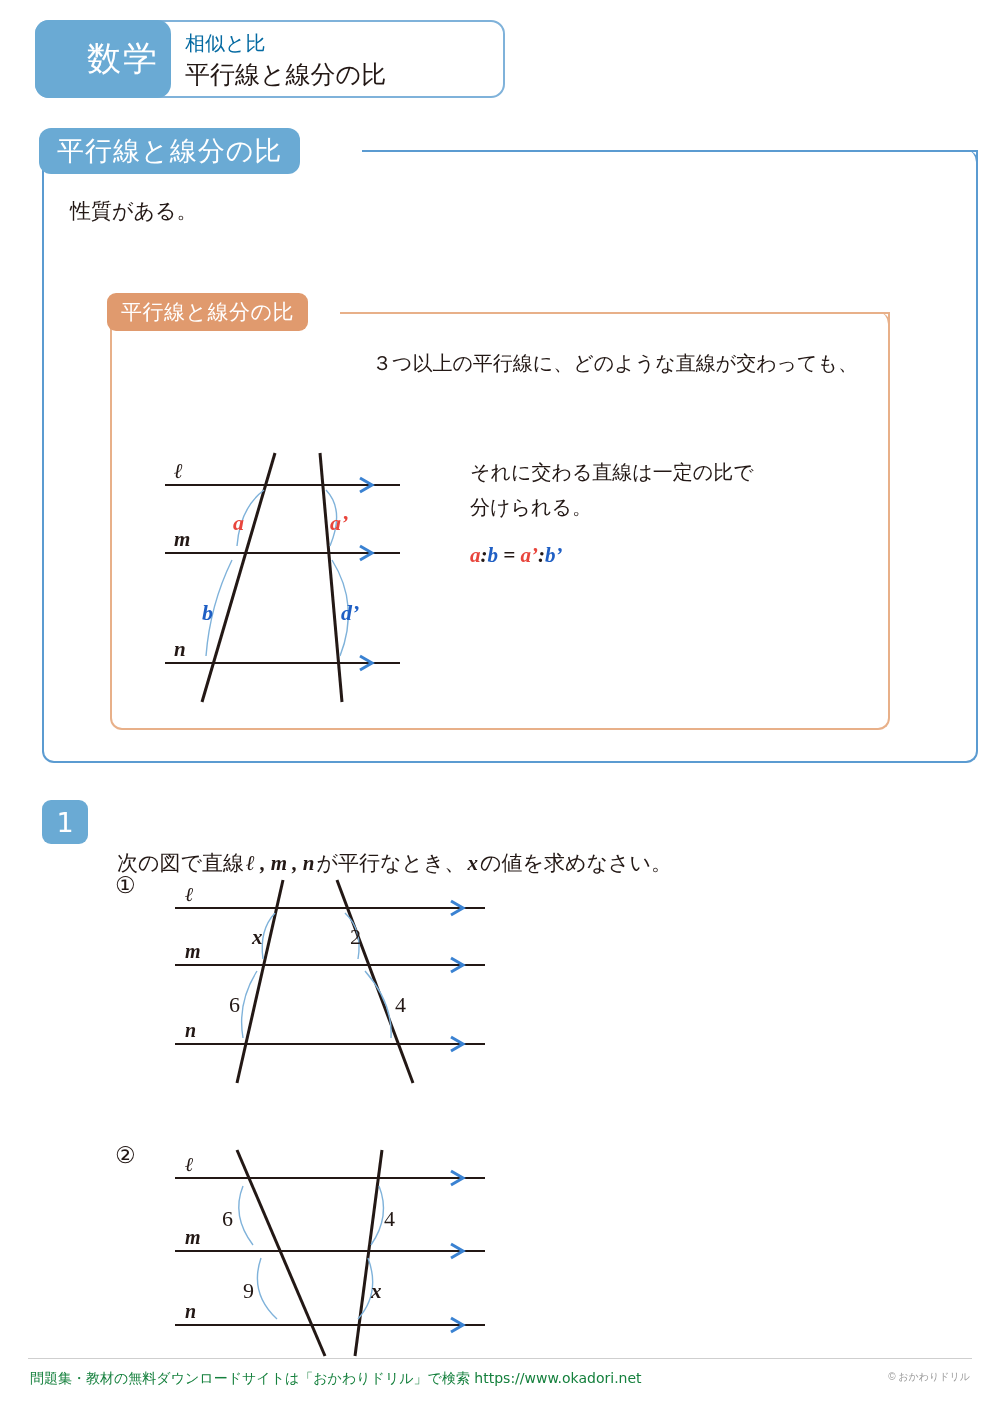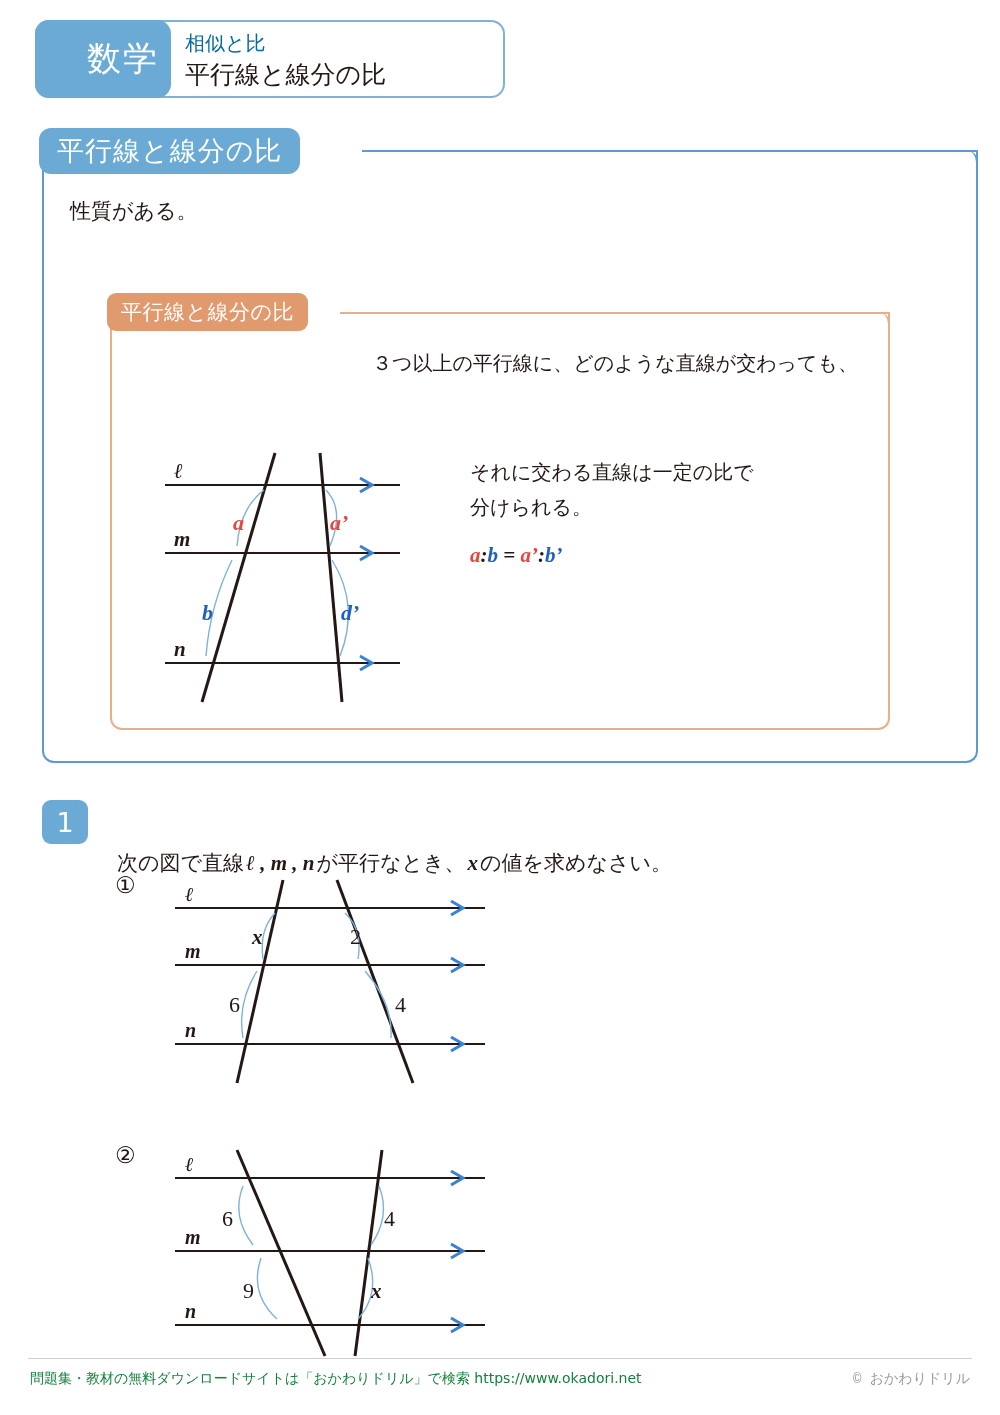--- a/index.html
+++ b/index.html
@@ -264,23 +264,23 @@
   .footer-left {
     position: absolute;
     left: 30px; top: 1370px;
     font-size: 14px;
     color: #15803d;
     font-family: "DejaVu Sans", sans-serif;
   }
   .footer-right {
     position: absolute;
     right: 30px; top: 1370px;
-    font-size: 14px;
+    font-size: 10px;
     color: #9a9a9a;
-    font-family: Liberation Mono, monospace;
+    font-family: Liberation Sans, sans-serif;
   }
 </style>
 </head>
 <body>
 
 <div class="top-header">
   <div class="top-header-outline"></div>
   <div class="subject-chip">
     <span>数学</span>
   </div>

